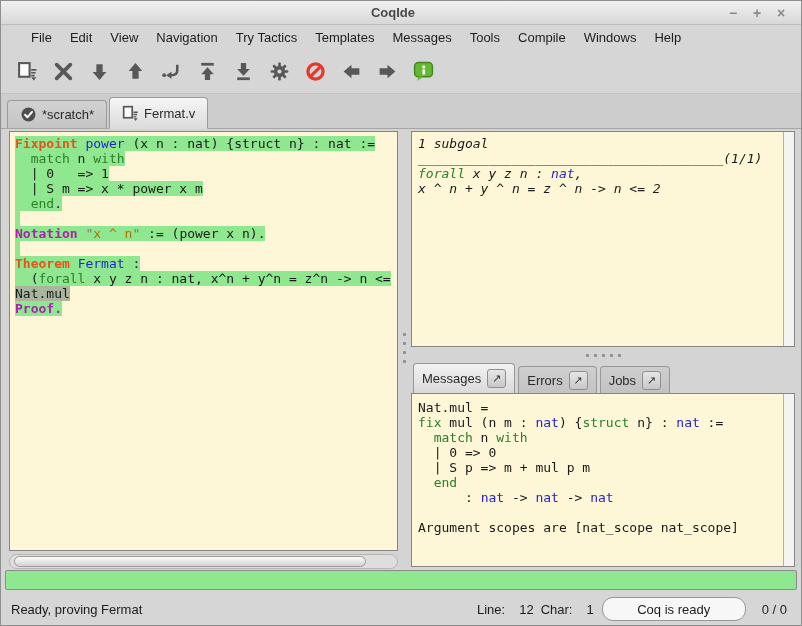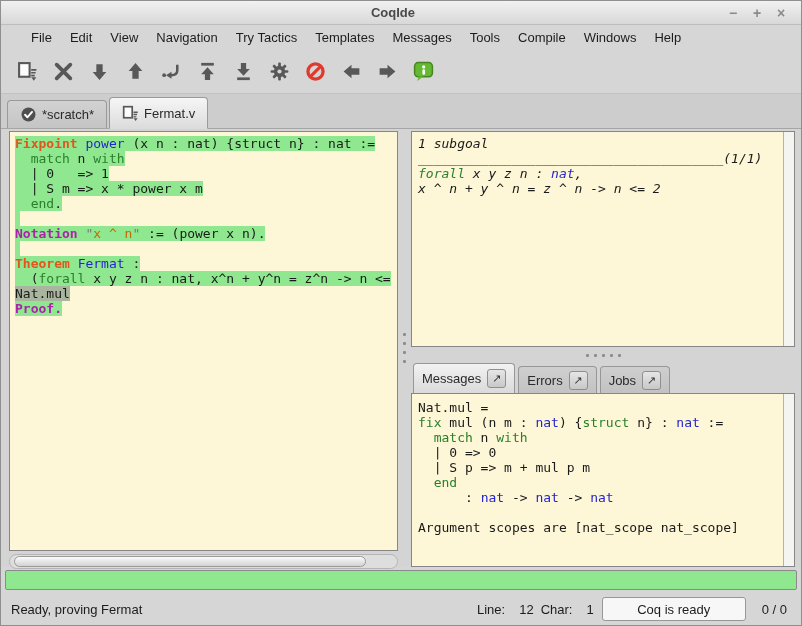--- a/index.html
+++ b/index.html
@@ -59,21 +59,21 @@
   .tk-sd{color:#7a7a7a;}
   .tk-ss{color:#c06a00;}
   
   .progress-wrap{flex:0 0 26px;padding:3px 4px;}
   .progress{height:20px;width:100%;background:#8fe88f;border:1px solid #8a8a8a;border-radius:2px;}
   .statusbar{flex:0 0 32px;display:flex;align-items:center;font-size:13px;color:#1c1c1c;padding:0 10px;gap:32px;}
   .status-left{flex:1 1 auto;}
   .status-right{display:flex;align-items:center;}
   .sr-gap{margin-left:14px;}
   .sr-sm{margin-left:7px;}
-  .coq-status{margin-left:8px;width:144px;height:24px;border:1px solid #979797;border-radius:3px;background:#f7f7f7;
+  .coq-status{margin-left:8px;width:144px;height:24px;border:1px solid #979797;border-radius:11px;background:#f7f7f7;
     display:flex;align-items:center;justify-content:center;}
   .counter{margin-left:16px;margin-right:4px;}
 </style>
 </head>
 <body>
 
 <div class="window">
 
   <div class="titlebar">
     <div class="title">CoqIde</div>

